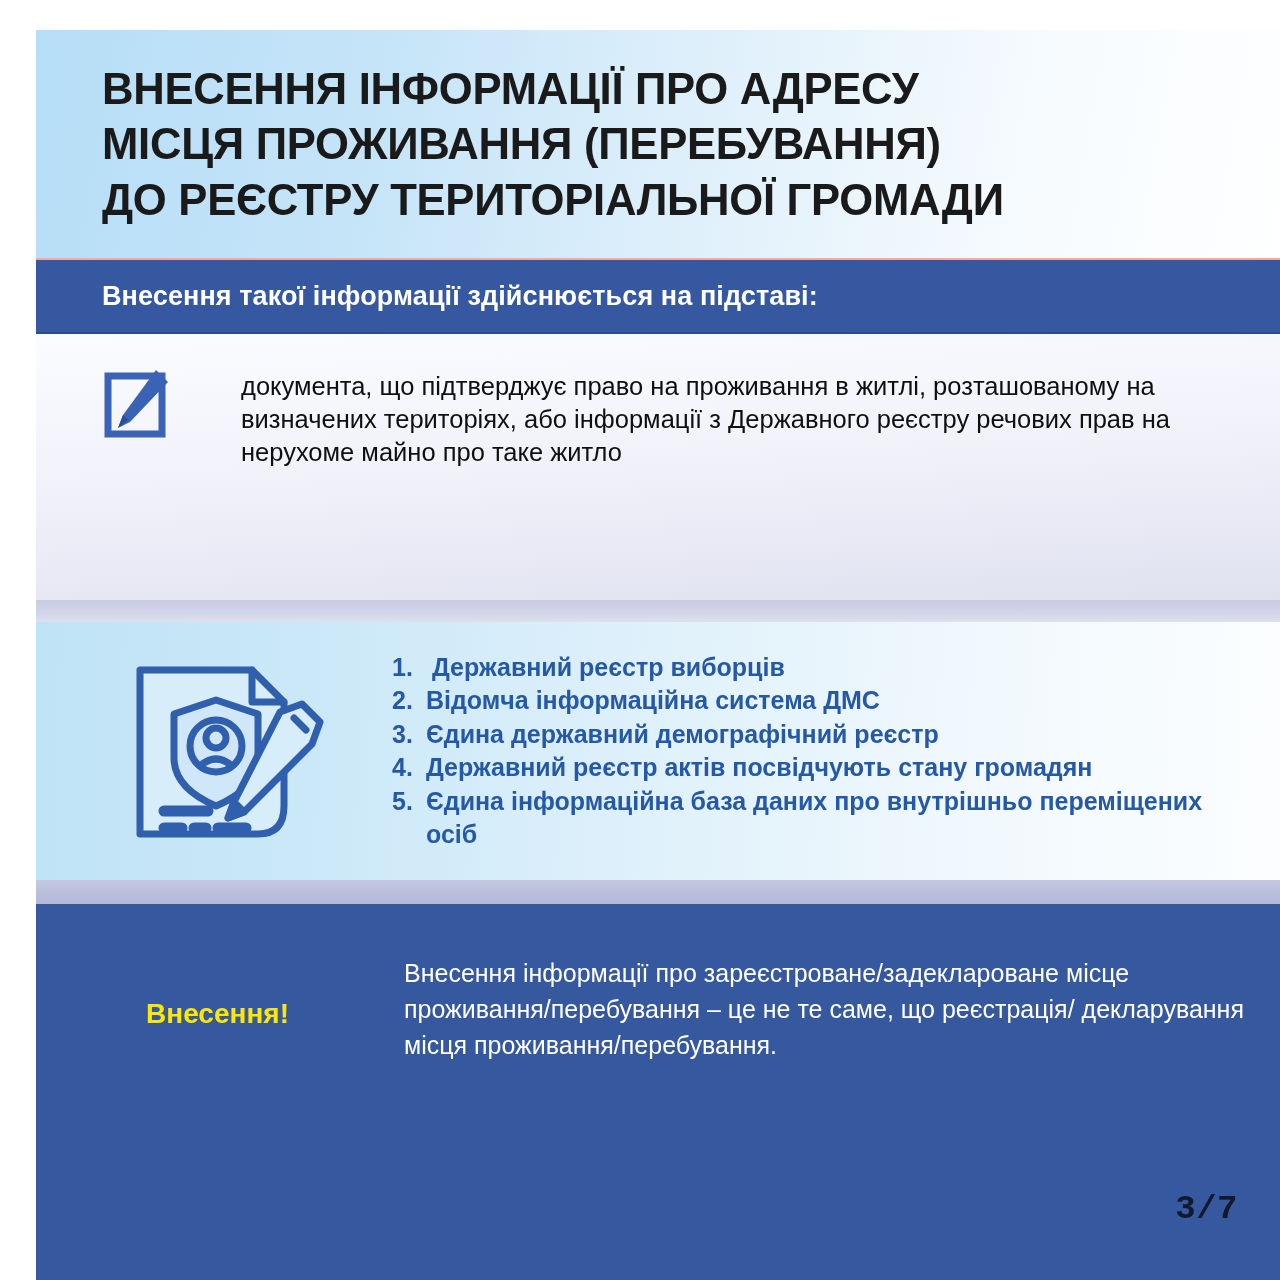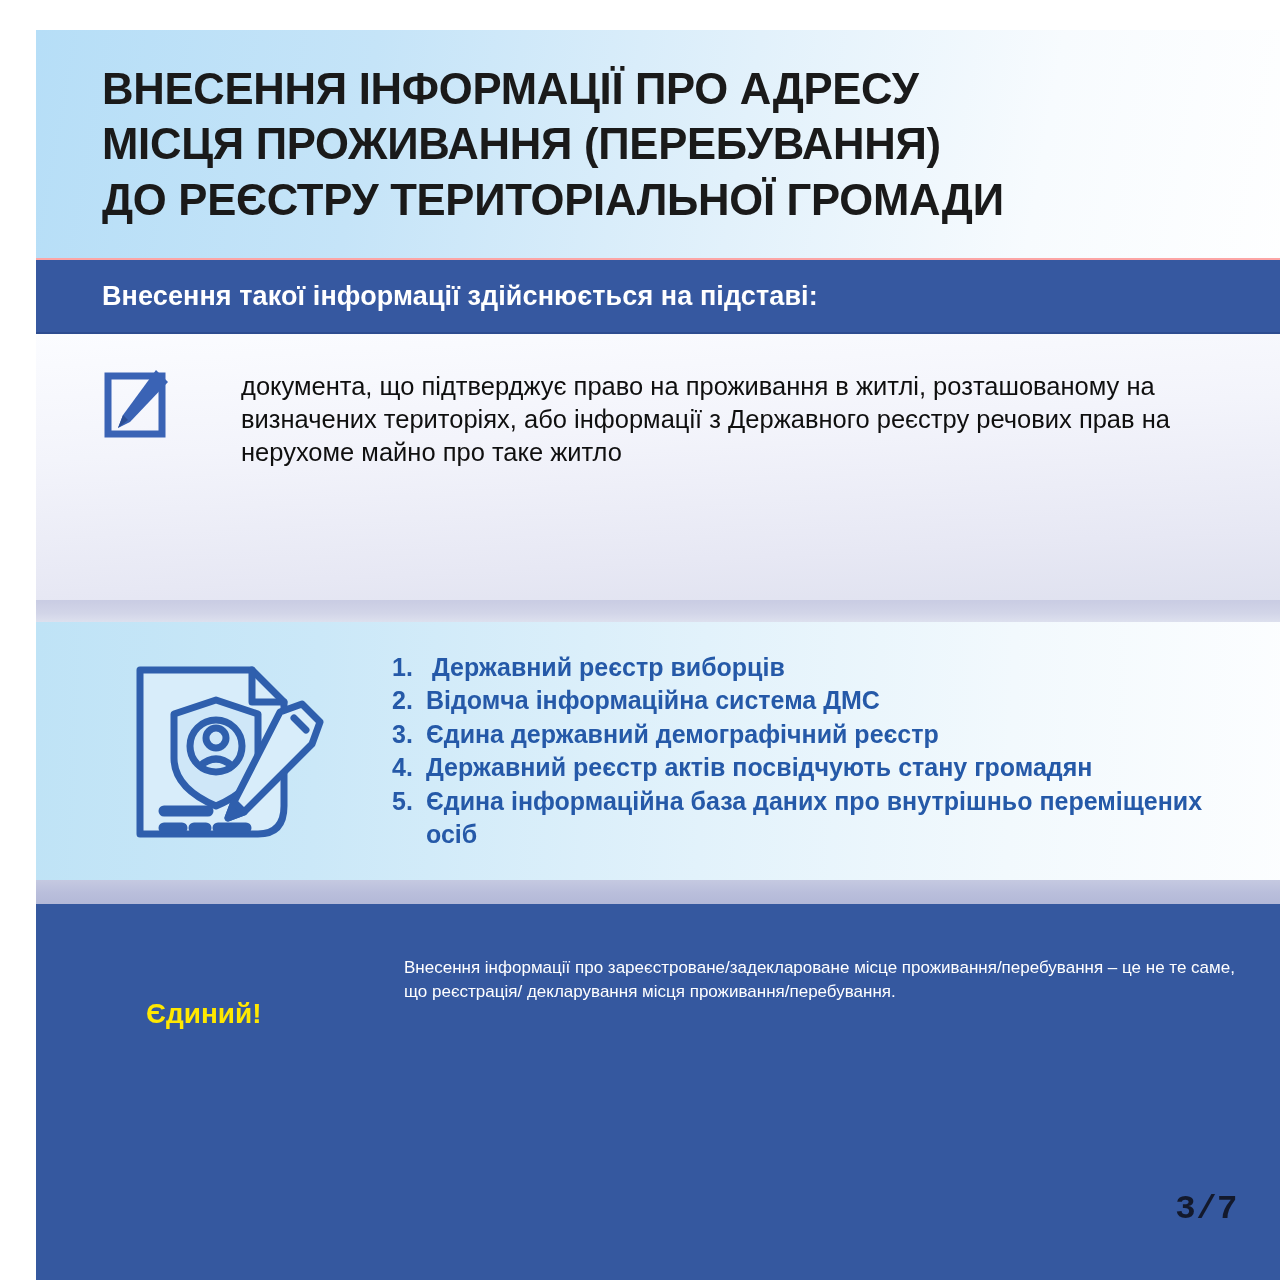--- a/index.html
+++ b/index.html
@@ -164,21 +164,21 @@
     flex: 0 0 auto;
     width: 258px;
     color: #ffe800;
     font-size: 28px;
     font-weight: 700;
     padding-top: 42px;
   }
   .footer-note {
     flex: 1 1 auto;
     color: #ffffff;
-    font-size: 17px;
+    font-size: 25px;
     line-height: 1.43;
     font-weight: 400;
     max-width: 860px;
   }
   .page-number {
     position: absolute;
     right: 78px;
     bottom: 52px;
     color: #13192c;
     font-size: 34px;
@@ -264,18 +264,18 @@
         <span class="reg-num">5.</span>
         <span class="reg-label">Єдина інформаційна база даних про внутрішньо переміщених осіб</span>
       </li>
     </ol>
 
   </div>
 
   <div class="footer-divider"></div>
 
   <div class="footer">
-    <div class="important-label">Єдиний!</div>
+    <div class="important-label">Внесення!</div>
     <div class="footer-note">Внесення інформації про зареєстроване/задеклароване місце проживання/перебування – це не те саме, що реєстрація/ декларування місця проживання/перебування.</div>
     <div class="page-number">3/7</div>
   </div>
 
 </div>
 
 </body></html>

